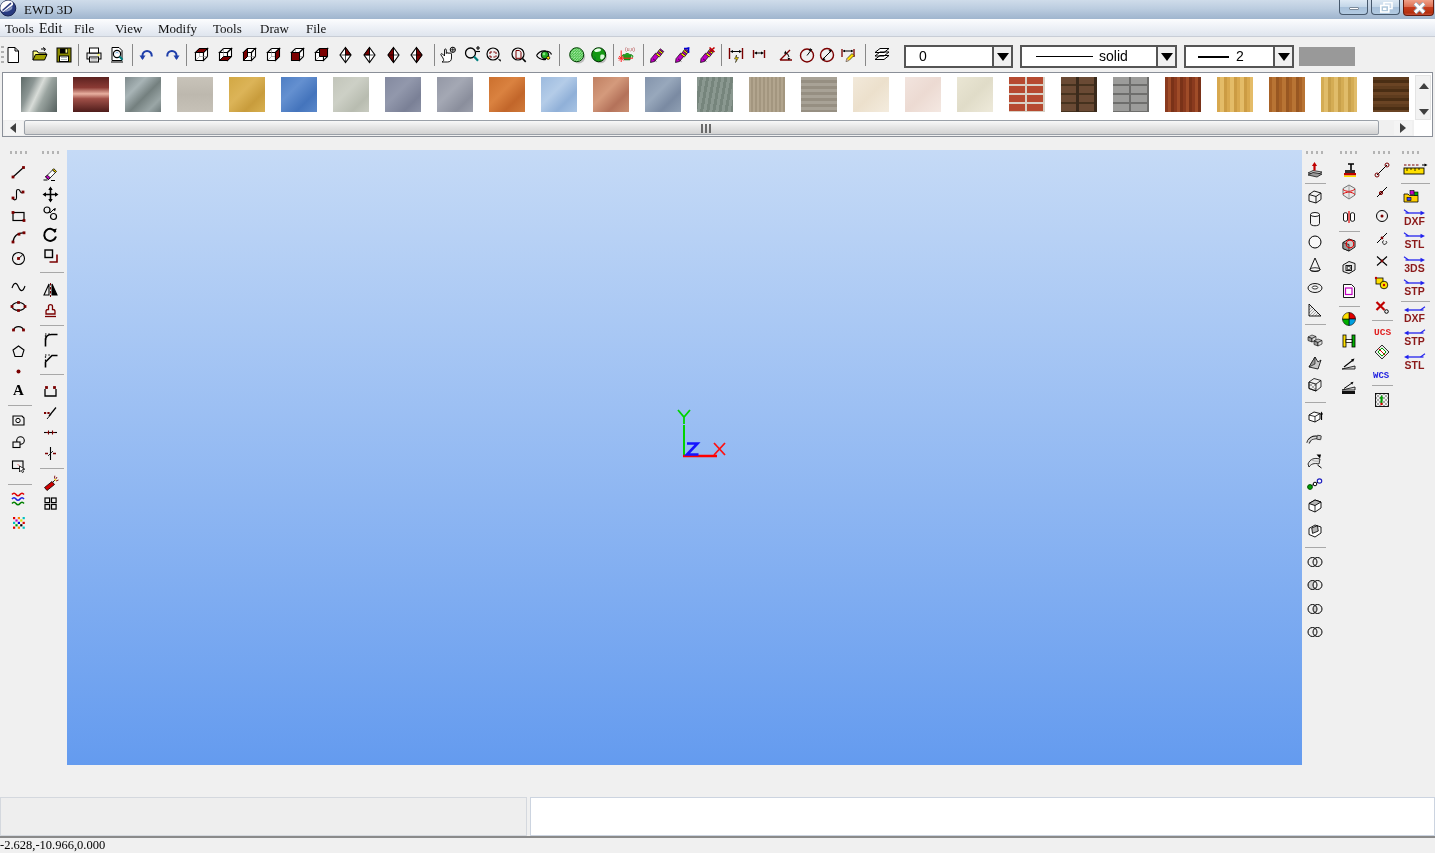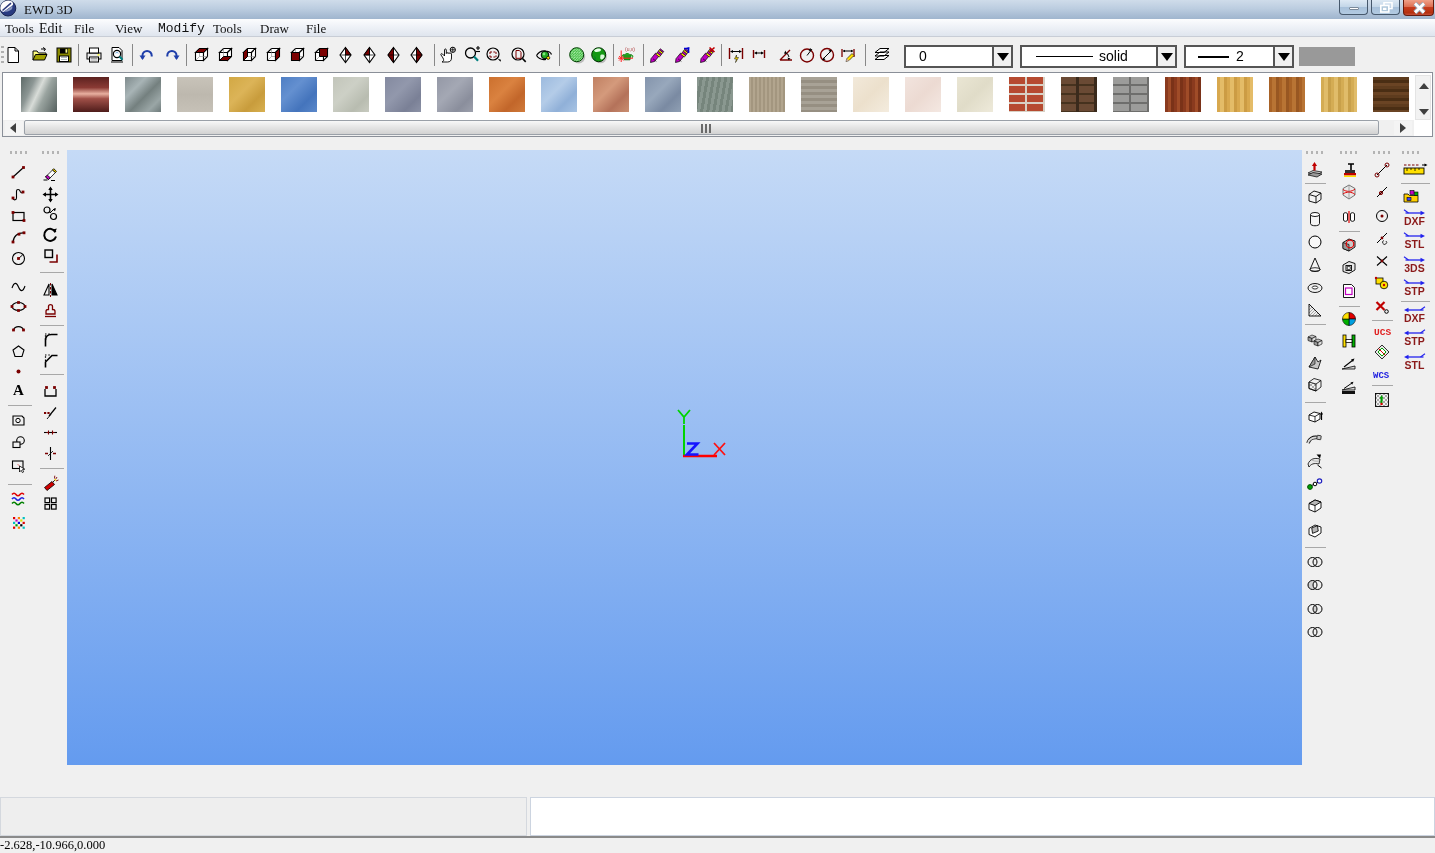--- a/index.html
+++ b/index.html
@@ -29,21 +29,21 @@
           <path d="M2 1.5L11 10.5M11 1.5L2 10.5" stroke="#fff" stroke-width="2.6"></path>
         </svg>
       </div>
     </div>
   </div>
 <div class="abs" style="left:0;top:19px;width:1435px;height:18px;background:linear-gradient(#fcfdfe 0%,#f0f3f8 40%,#dfe5ee 100%);border-bottom:1px solid #c8cdd6;">
     <div class="abs" style="left:5px;top:2px;font-size:13px;font-family:'Liberation Serif',serif;color:#101010;">Tools</div>
     <div class="abs" style="left:39px;top:2px;font-size:14px;font-family:'Liberation Serif',serif;color:#101010;">Edit</div>
     <div class="abs" style="left:74px;top:2px;font-size:13px;font-family:'Liberation Serif',serif;color:#101010;">File</div>
     <div class="abs" style="left:115px;top:2px;font-size:13px;font-family:'Liberation Serif',serif;color:#101010;">View</div>
-    <div class="abs" style="left:158px;top:2px;font-size:13px;font-family:Liberation Mono, monospace;color:#101010;">Modify</div>
+    <div class="abs" style="left:158px;top:2px;font-size:13px;font-family:Liberation Serif, serif;color:#101010;">Modify</div>
     <div class="abs" style="left:213px;top:2px;font-size:13px;font-family:'Liberation Serif',serif;color:#101010;">Tools</div>
     <div class="abs" style="left:260px;top:2px;font-size:13px;font-family:'Liberation Serif',serif;color:#101010;">Draw</div>
     <div class="abs" style="left:306px;top:2px;font-size:13px;font-family:'Liberation Serif',serif;color:#101010;">File</div>
   </div>
 <div class="abs" style="left:0;top:38px;width:1435px;height:34px;background:#f0f0f0;">
     <div class="abs" style="left:1px;top:8px;width:3px;height:20px;background-image:repeating-linear-gradient(#b0b0b0 0 2px,transparent 2px 5px);"></div>
     <div class="ti" style="left:4px;top:8px;">
       <svg width="18" height="18" viewBox="0 0 18 18">
         <path d="M4 1.5h7l3.5 3.5v11.5h-10.5z" fill="#fff" stroke="#000"></path>
         <path d="M11 1.5v3.5h3.5" fill="none" stroke="#000"></path>

